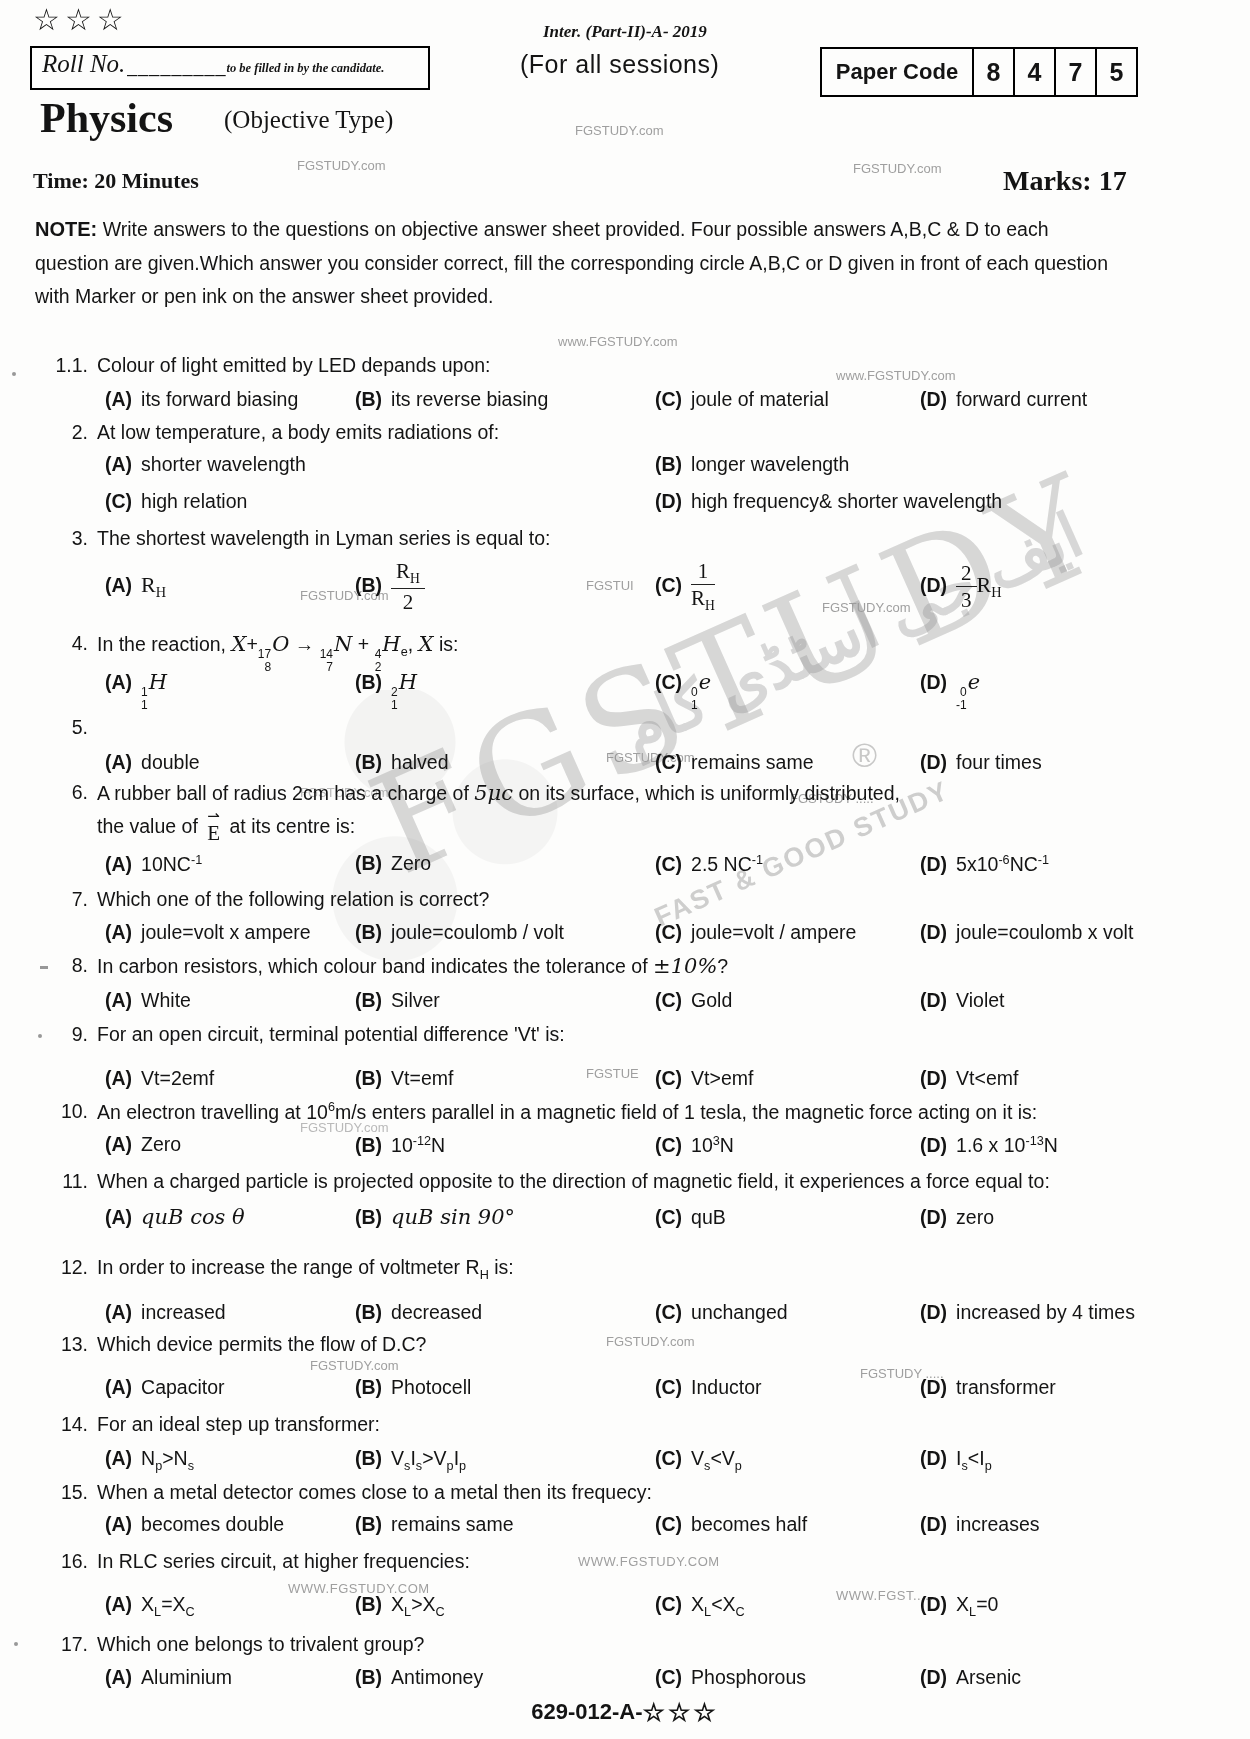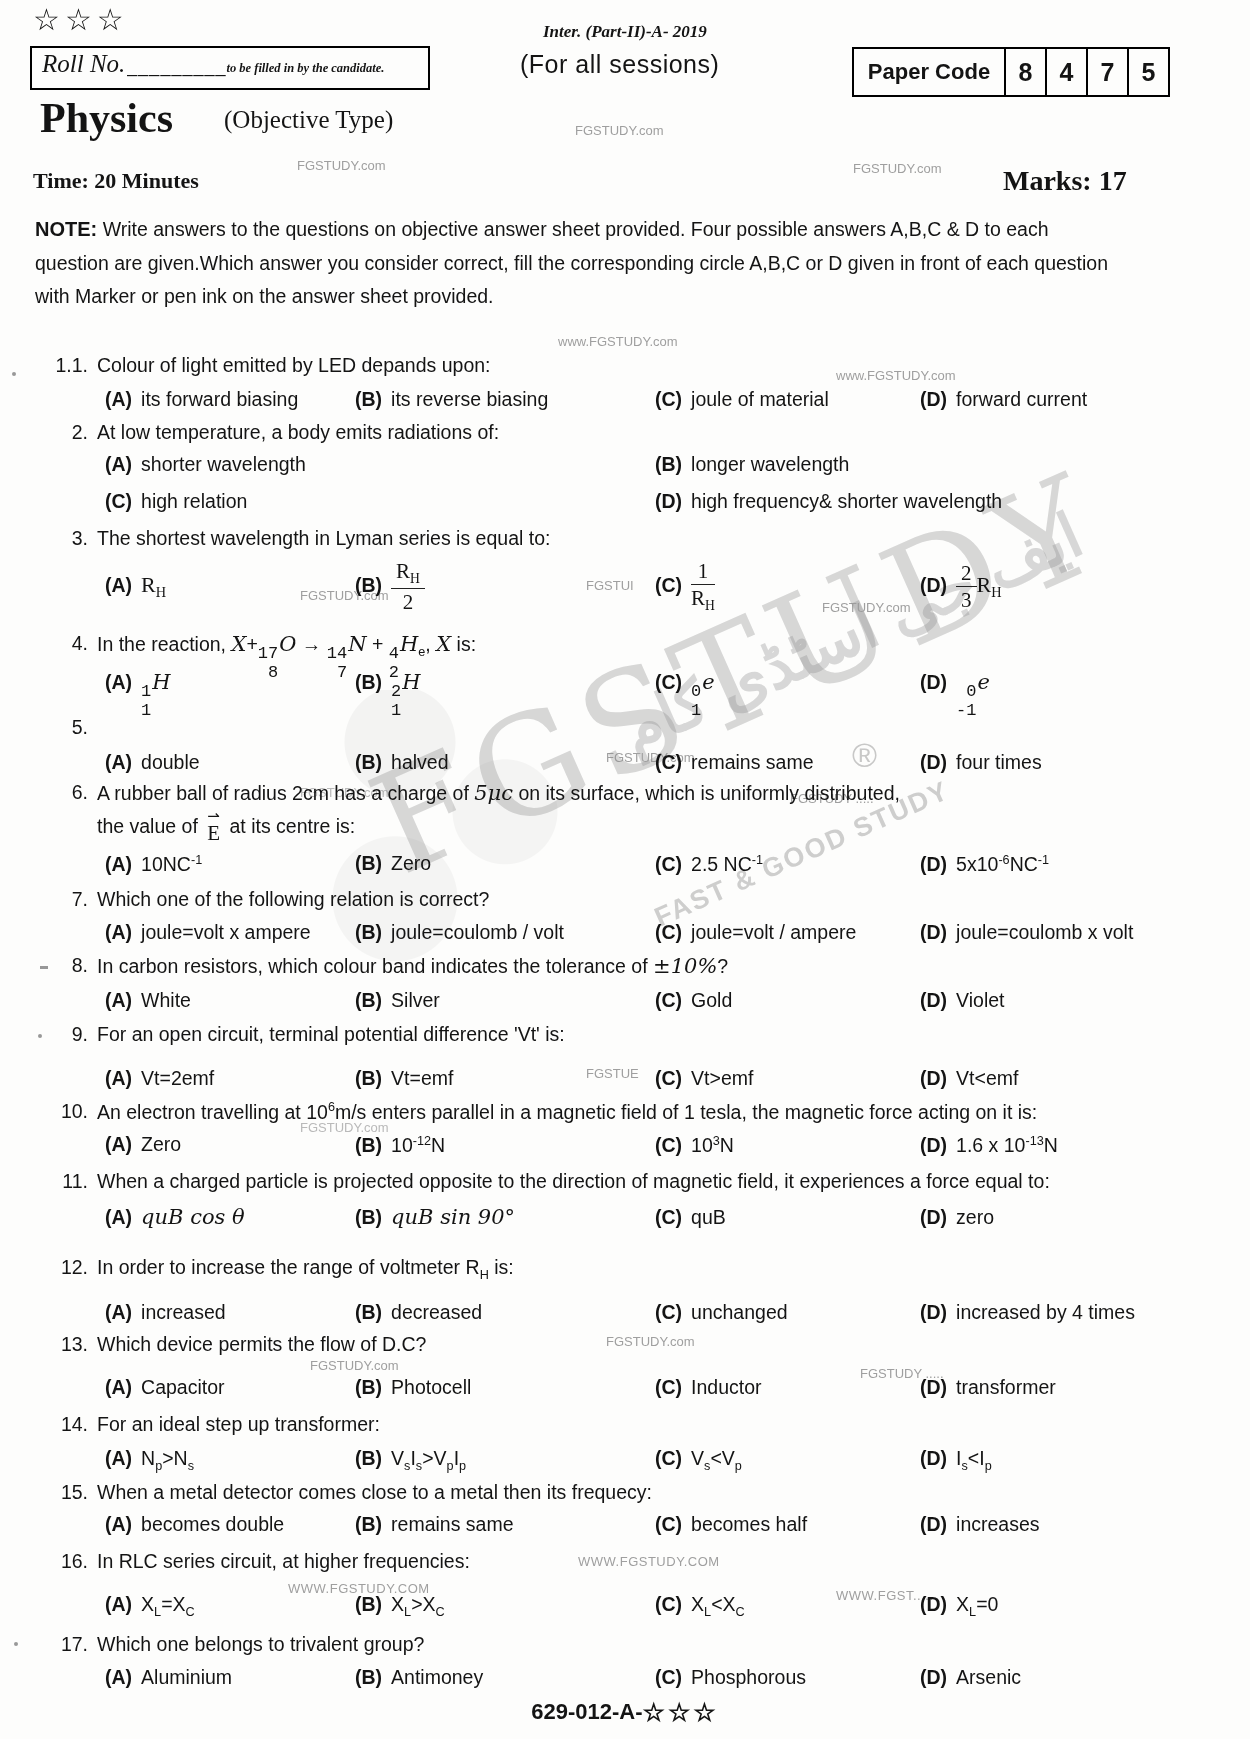--- a/index.html
+++ b/index.html
@@ -8,21 +8,21 @@
   .abs{position:absolute;}
 
   
   .stars-top{left:33px;top:2px;font-size:30px;letter-spacing:5px;color:#111;}
   .exam-ref{left:543px;top:22px;font-family:"Liberation Serif",serif;font-style:italic;font-weight:bold;font-size:17px;}
   .rollbox{left:30px;top:46px;width:400px;height:44px;border:2.5px solid #000;display:flex;align-items:baseline;padding:2px 8px 0 10px;box-sizing:border-box;}
   .roll-label{font-family:"Liberation Serif",serif;font-style:italic;font-weight:normal;font-size:25px;}
   .roll-blank{font-size:18px;letter-spacing:1px;margin-left:2px;}
   .roll-note{font-family:"Liberation Serif",serif;font-style:italic;font-weight:bold;font-size:12.5px;}
   .sessions{left:520px;top:50px;font-weight:normal;font-size:25px;letter-spacing:0.5px;}
-  .pcode{left:852px;top:47px;height:46px;border:2.5px solid #000;display:flex;align-items:stretch;}
+  .pcode{left:820px;top:47px;height:46px;border:2.5px solid #000;display:flex;align-items:stretch;}
   .pcode .lbl{width:150px;display:flex;align-items:center;justify-content:center;font-weight:bold;font-size:22px;}
   .pcode .digit{width:39px;border-left:2px solid #000;display:flex;align-items:center;justify-content:center;font-weight:bold;font-size:25px;}
   .subject{left:40px;top:94px;font-family:"Liberation Serif",serif;font-weight:bold;font-size:42px;}
   .ptype{left:196px;top:106px;font-family:"Liberation Serif",serif;font-size:25px;margin-left:28px;}
   .time{left:33px;top:168px;font-family:"Liberation Serif",serif;font-weight:bold;font-size:22px;}
   .marks{left:1003px;top:165px;font-family:"Liberation Serif",serif;font-weight:bold;font-size:28px;}
   .note{left:35px;top:213px;width:1085px;font-size:19.5px;line-height:33.5px;}
   .note b{font-size:20px;}
 
   
@@ -50,21 +50,21 @@
   .olabel{font-weight:bold;margin-right:9px;}
 
   
   sup{font-size:0.65em;}
   sub{font-size:0.65em;}
   .mi{font-family:"DejaVu Serif",serif;font-style:italic;font-size:21px;}
   .mu{font-family:"Liberation Serif",serif;font-size:22px;}
   .frac{display:inline-block;vertical-align:middle;text-align:center;font-family:"Liberation Serif",serif;font-size:21px;line-height:1.15;}
   .fnum{display:block;border-bottom:1.6px solid #222;padding:0 5px 1px;}
   .fden{display:block;padding-top:1px;}
-  .pre{display:inline-flex;flex-direction:column;align-items:flex-end;font-family:Liberation Mono, monospace;font-size:17px;line-height:1.1;vertical-align:-7px;margin-right:1px;}
+  .pre{display:inline-flex;flex-direction:column;align-items:flex-end;font-family:Liberation Sans, sans-serif;font-size:12px;line-height:1.1;vertical-align:-7px;margin-right:1px;}
   .pre span{display:block;}
   .vec{display:inline-block;position:relative;font-family:"Liberation Serif",serif;font-size:21px;vertical-align:-7px;margin:0 4px;}
   .vec::before{content:"⇀";position:absolute;top:-14px;left:0;font-size:15px;}
 
   .footer{position:absolute;left:0;top:1698px;width:100%;text-align:center;font-weight:bold;font-size:22px;}
   .footer .fstars{font-size:25px;letter-spacing:3px;vertical-align:-2px;}
   .speck{position:absolute;background:#555;border-radius:50%;width:4px;height:4px;opacity:0.6;}
 </style>
 </head>
 <body>

